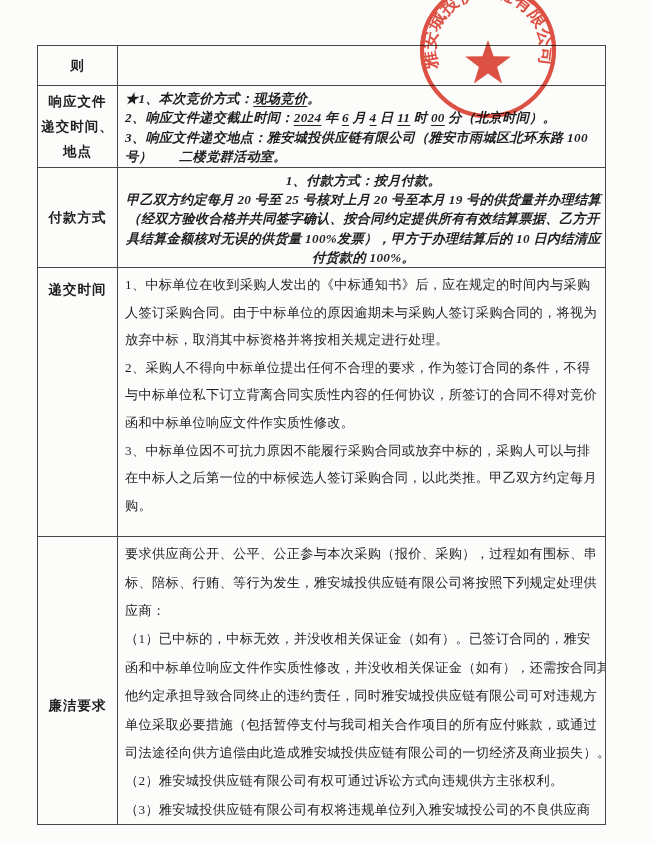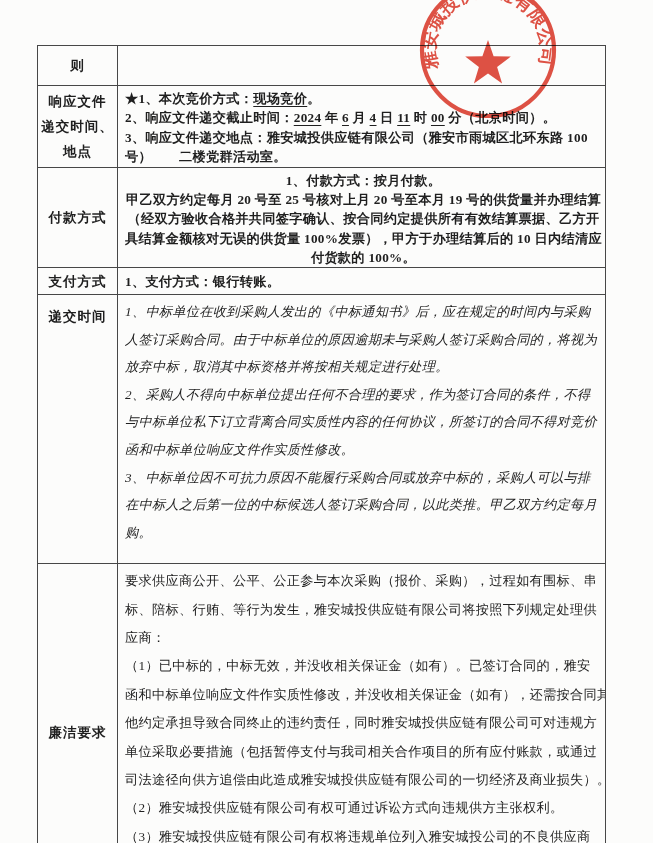--- a/index.html
+++ b/index.html
@@ -43,24 +43,24 @@
     padding: 3px 3px 0 7px;
     font-size: 13.2px;
     letter-spacing: 0.3px;
   }
   td.content .line { white-space: pre; }
   .r1 .line { line-height: 19.4px; }
   .r2 { padding-top: 6px; }
   .r2 .line { line-height: 19.3px; text-align: center; }
   .r3 .line { line-height: 21px; }
   .r4 { padding-top: 8px; }
-  .r4 .line { line-height: 27.6px; font-style: italic; }
+  .r4 .line { line-height: 27.6px; }
   .r5 { padding-top: 2px; }
   .r5 .line { line-height: 28.4px; }
-  .bold { font-weight: 700; }
+  .bold { font-weight: 700; font-style: italic; }
   .u {
     text-decoration: underline;
     text-underline-offset: 3px;
     text-decoration-thickness: 1px;
   }
   .stamp {
     position: absolute;
     left: 413px; top: -23px;
     width: 150px; height: 146px;
     mix-blend-mode: multiply;
@@ -104,28 +104,20 @@
             <div class="line"><span>付款方式</span></div>
           </td>
         <td class="content r2 bold">
             <div class="line"><span>1、付款方式：按月付款。</span></div>
             <div class="line"><span>甲乙双方约定每月 20 号至 25 号核对上月 20 号至本月 19 号的供货量并办理结算</span></div>
             <div class="line"><span>（经双方验收合格并共同签字确认、按合同约定提供所有有效结算票据、乙方开</span></div>
             <div class="line"><span>具结算金额核对无误的供货量 100%发票），甲方于办理结算后的 10 日内结清应</span></div>
             <div class="line"><span>付货款的 100%。</span></div>
           </td>
       </tr>
-      <tr style="height:27px;">
-        <td class="label">
-            <div class="line"><span>支付方式</span></div>
-          </td>
-        <td class="content r3 bold">
-            <div class="line"><span>1、支付方式：银行转账。</span></div>
-          </td>
-      </tr>
       <tr style="height:269px;">
         <td class="label label-top">
             <div class="line"><span>递交时间</span></div>
           </td>
         <td class="content r4">
             <div class="line"><span>1、中标单位在收到采购人发出的《中标通知书》后，应在规定的时间内与采购</span></div>
             <div class="line"><span>人签订采购合同。由于中标单位的原因逾期未与采购人签订采购合同的，将视为</span></div>
             <div class="line"><span>放弃中标，取消其中标资格并将按相关规定进行处理。</span></div>
             <div class="line"><span>2、采购人不得向中标单位提出任何不合理的要求，作为签订合同的条件，不得</span></div>
             <div class="line"><span>与中标单位私下订立背离合同实质性内容的任何协议，所签订的合同不得对竞价</span></div>

